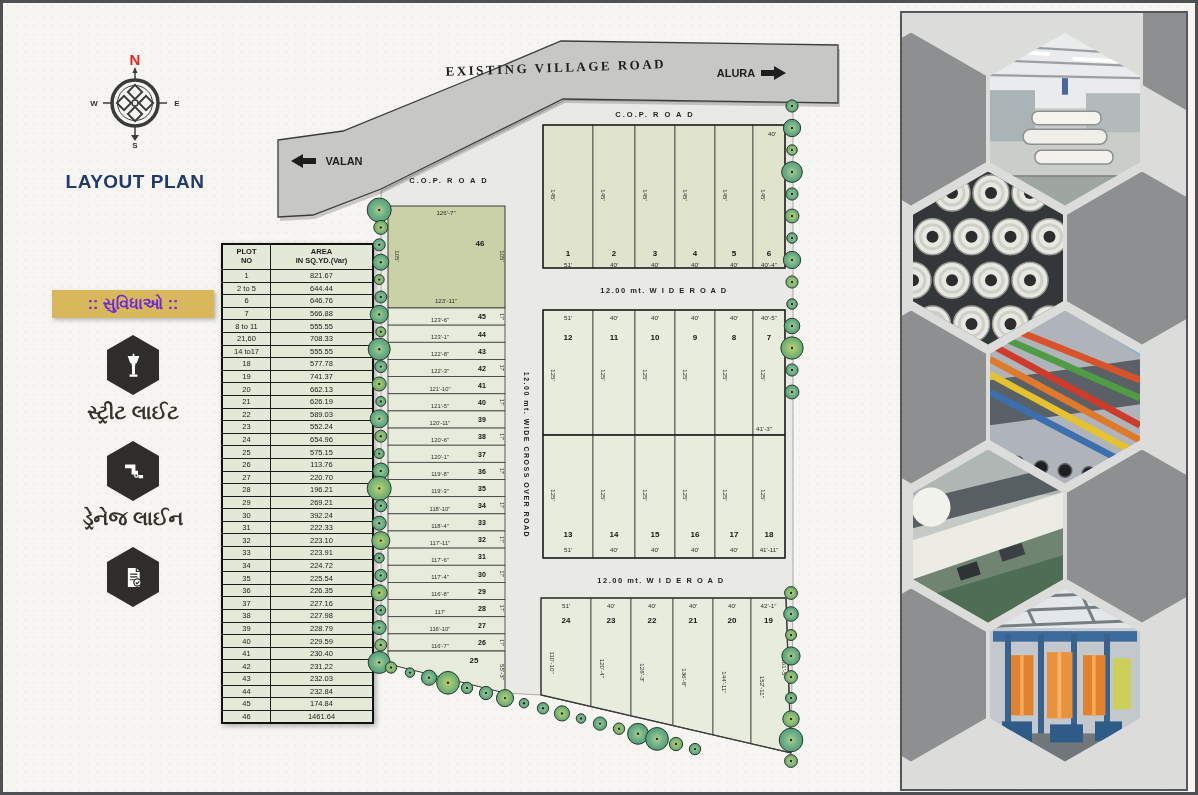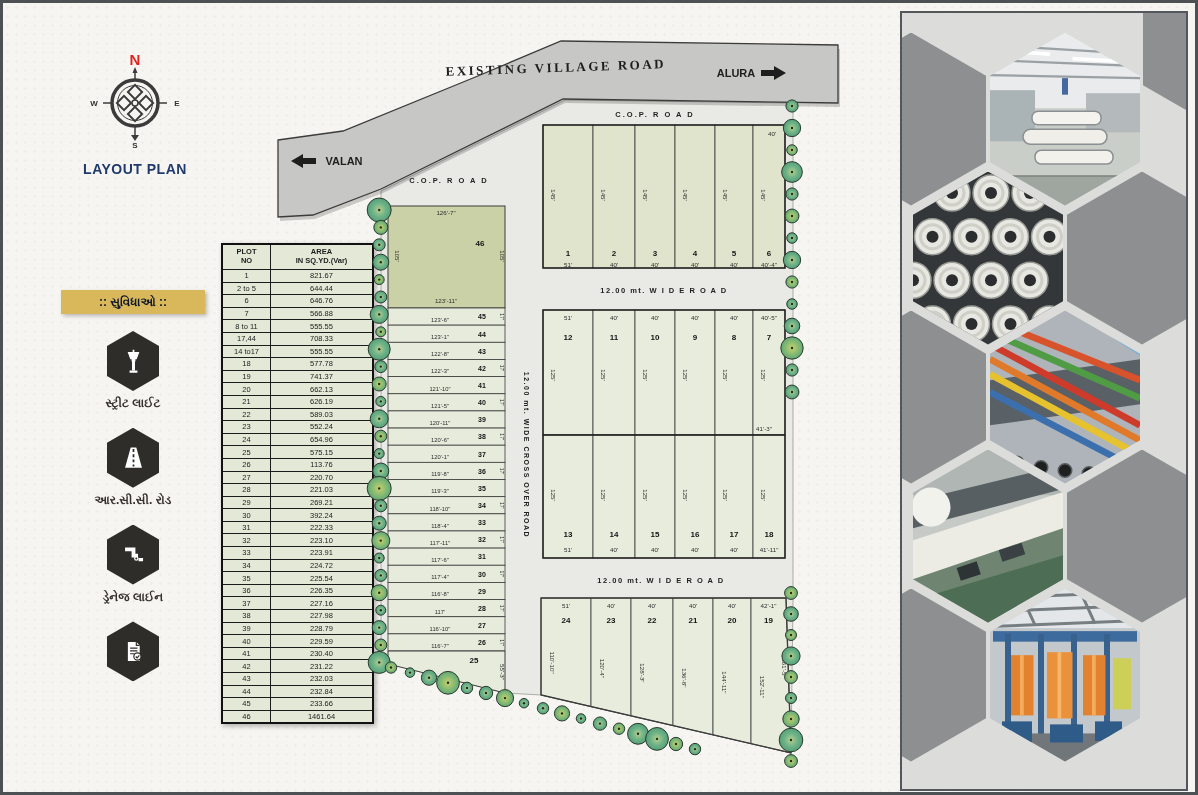--- a/index.html
+++ b/index.html
@@ -5,29 +5,29 @@
   html,body{margin:0;padding:0;background:#d8d8d4;}
   #page{position:relative;width:1198px;height:795px;box-sizing:border-box;
     background:#f6f5f1;
     background-image:radial-gradient(rgba(0,0,0,0.03) 1px, transparent 1.2px);
     background-size:9px 9px;
     border:3px solid #4e5154;overflow:hidden;
     font-family:"Liberation Sans", sans-serif;}
   .abs{position:absolute;}
   
   #compass-block{left:62px;top:48px;width:140px;text-align:center;}
-  #layout-title{margin-top:6px;font-size:14px;font-weight:bold;color:#203a6d;letter-spacing:.5px;text-align:center;}
+  #layout-title{margin-top:16px;font-size:19px;font-weight:bold;color:#203a6d;letter-spacing:.5px;text-align:center;}
   
   #amenities{left:28px;top:287px;width:204px;display:flex;flex-direction:column;align-items:center;}
-  #amenities-banner{width:144px;padding:5px 0;text-align:center;font-size:12px;font-weight:bold;
-    color:#0f172a;box-shadow:2px 2px 4px rgba(0,0,0,.25);}
+  #amenities-banner{width:162px;padding:5px 0;text-align:center;font-size:16px;font-weight:bold;
+    color:#6d28d9;box-shadow:2px 2px 4px rgba(0,0,0,.25);}
   .amenity{display:flex;flex-direction:column;align-items:center;margin-top:17px;}
   .hexicon{width:52px;height:60px;background:#2e2d2a;display:flex;align-items:center;justify-content:center;
     clip-path:polygon(50% 0,100% 25%,100% 75%,50% 100%,0 75%,0 25%);}
-  .amenity-label{margin-top:6px;font-size:12px;font-weight:bold;color:#35312c;text-align:center;line-height:1.15;}
+  .amenity-label{margin-top:6px;font-size:20px;font-weight:bold;color:#35312c;text-align:center;line-height:1.15;}
   
   #plot-table{left:218px;top:240px;border-collapse:collapse;box-shadow:2px 2px 5px rgba(0,0,0,.3);}
   #plot-table th,#plot-table td{border:1px solid #1c1c1c;background:#e4e8d7;color:#1d1d1d;
     font-size:7.5px;text-align:center;padding:0;}
   #plot-table th{height:24px;line-height:1.15;font-weight:bold;}
   #plot-table td{height:11.6px;}
   #plot-table .c1{width:47px;} #plot-table .c2{width:101px;}
   #plot-table{border:2px solid #111;}
   
   #right-panel{left:897px;top:8px;width:284px;height:776px;background:#dcdddb;
@@ -83,29 +83,20 @@
                 <line x1="12" y1="1.5" x2="12" y2="4" stroke-width="1.5"></line>
                 <polygon points="7.5,4 16.5,4 14.5,9.5 9.5,9.5"></polygon>
                 <line x1="7.5" y1="4" x2="16.5" y2="4" stroke-width="1"></line>
                 <rect x="10.8" y="9.5" width="2.4" height="2"></rect>
                 <rect x="11.2" y="11.5" width="1.6" height="8"></rect>
                 <path d="M8.5 21 h7" stroke-width="2"></path>
               </g>
             </svg>
           </div>
           <div class="amenity-label">સ્ટ્રીટ લાઈટ</div>
-        </div>
-        <div class="amenity">
-          <div class="hexicon">
-            <svg width="27" height="27" viewBox="0 0 24 24">
-              <polygon points="9.5,3 14.5,3 19.5,21 4.5,21" fill="#fff"></polygon>
-              <line x1="12" y1="4.5" x2="12" y2="20" stroke="#2e2d2a" stroke-width="1.6" stroke-dasharray="2.6 2"></line>
-            </svg>
-          </div>
-          <div class="amenity-label">આર.સી.સી. રોડ</div>
         </div>
         <div class="amenity">
           <div class="hexicon">
             <svg width="27" height="27" viewBox="0 0 24 24">
               <path d="M4.5 7.5 h7.5 v5.5 h4" fill="none" stroke="#fff" stroke-width="3.4"></path>
               <circle cx="14.5" cy="15.5" r="2" fill="#fff"></circle>
               <circle cx="14.5" cy="15.5" r="0.9" fill="#2e2d2a"></circle>
               <path d="M16.5 16.5 h4" stroke="#fff" stroke-width="3"></path>
             </svg>
           </div>
@@ -157,21 +148,21 @@
         </tr>
         <tr>
           <td class="c1">7</td>
           <td class="c2">566.88</td>
         </tr>
         <tr>
           <td class="c1">8 to 11</td>
           <td class="c2">555.55</td>
         </tr>
         <tr>
-          <td class="c1">17,44</td>
+          <td class="c1">21,60</td>
           <td class="c2">708.33</td>
         </tr>
         <tr>
           <td class="c1">14 to17</td>
           <td class="c2">555.55</td>
         </tr>
         <tr>
           <td class="c1">18</td>
           <td class="c2">577.78</td>
         </tr>
@@ -206,21 +197,21 @@
         <tr>
           <td class="c1">26</td>
           <td class="c2">113.76</td>
         </tr>
         <tr>
           <td class="c1">27</td>
           <td class="c2">220.70</td>
         </tr>
         <tr>
           <td class="c1">28</td>
-          <td class="c2">221.03</td>
+          <td class="c2">196.21</td>
         </tr>
         <tr>
           <td class="c1">29</td>
           <td class="c2">269.21</td>
         </tr>
         <tr>
           <td class="c1">30</td>
           <td class="c2">392.24</td>
         </tr>
         <tr>
@@ -274,21 +265,21 @@
         <tr>
           <td class="c1">43</td>
           <td class="c2">232.03</td>
         </tr>
         <tr>
           <td class="c1">44</td>
           <td class="c2">232.84</td>
         </tr>
         <tr>
           <td class="c1">45</td>
-          <td class="c2">233.66</td>
+          <td class="c2">174.84</td>
         </tr>
         <tr>
           <td class="c1">46</td>
           <td class="c2">1461.64</td>
         </tr>
       </tbody>
   </table>
 
   <svg class="abs" id="map" style="left:270px;top:25px;" width="600" height="760" viewBox="270 25 600 760">
     <defs>

